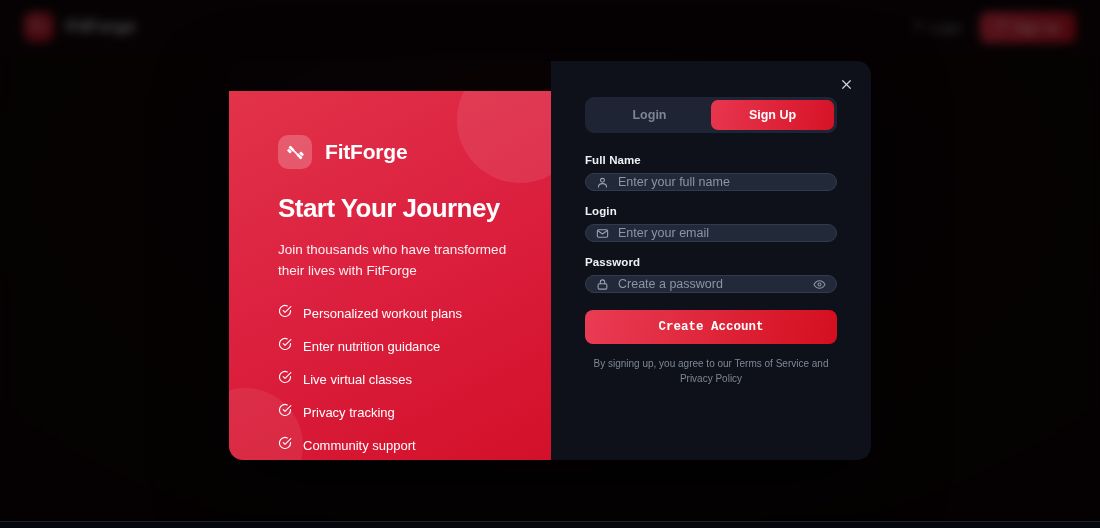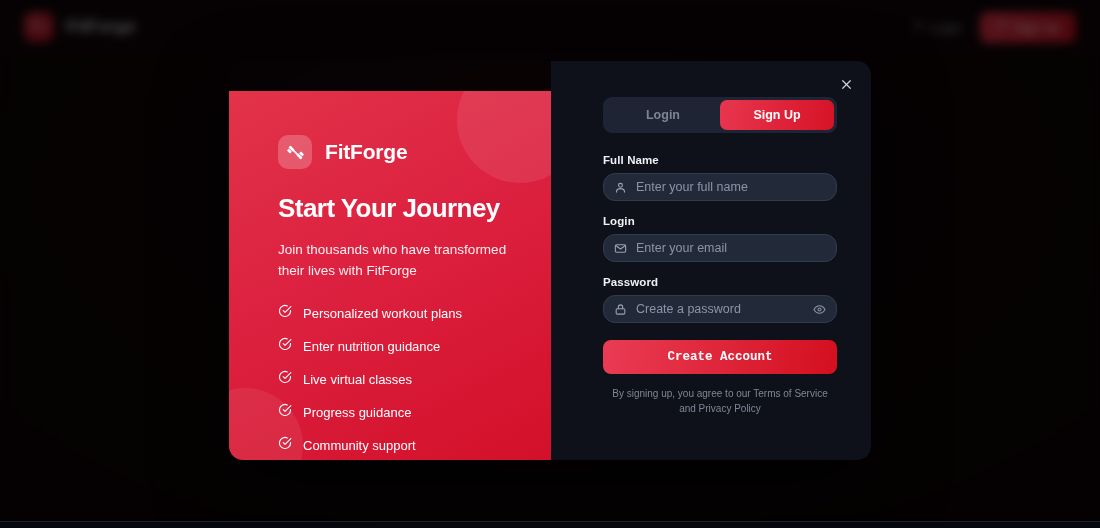--- a/index.html
+++ b/index.html
@@ -187,21 +187,21 @@
     color: #ffffff;
     font-size: 13px;
     line-height: 1;
   }
 
   
   .form-panel {
     flex: 1;
     background: #0e1119;
     position: relative;
-    padding: 36px 34px 0 52px;
+    padding: 36px 34px 0 34px;
   }
 
   .close-btn {
     position: absolute;
     top: 12px;
     right: 14px;
     width: 22px; height: 22px;
     display: flex;
     align-items: center;
     justify-content: center;
@@ -244,21 +244,21 @@
     letter-spacing: 0.1px;
   }
 
   .input-wrap {
     position: relative;
     display: flex;
     align-items: center;
     background: #222a3a;
     border: 1px solid #323b4d;
     border-radius: 12px;
-    height: 28px;
+    height: 18px;
     padding: 0 10px;
   }
 
   .input-icon {
     display: flex;
     align-items: center;
     color: #9aa2b3;
     margin-right: 9px;
     flex: 0 0 auto;
   }
@@ -405,21 +405,21 @@
           </span>
           <span class="feature-label">Live virtual classes</span>
         </li>
         <li class="feature-item">
           <span>
             <svg width="14" height="14" viewBox="0 0 24 24" fill="none" stroke="#ffffff" stroke-width="2" stroke-linecap="round" stroke-linejoin="round">
               <path d="M21.5 11.2V12a9.5 9.5 0 11-5.6-8.7"></path>
                 <path d="M22 4.5L12 14.5l-3-3"></path>
             </svg>
           </span>
-          <span class="feature-label">Progress guidance</span>
+          <span class="feature-label">Privacy tracking</span>
         </li>
         <li class="feature-item">
           <span>
             <svg width="14" height="14" viewBox="0 0 24 24" fill="none" stroke="#ffffff" stroke-width="2" stroke-linecap="round" stroke-linejoin="round">
               <path d="M21.5 11.2V12a9.5 9.5 0 11-5.6-8.7"></path>
                 <path d="M22 4.5L12 14.5l-3-3"></path>
             </svg>
           </span>
           <span class="feature-label">Community support</span>
         </li>

